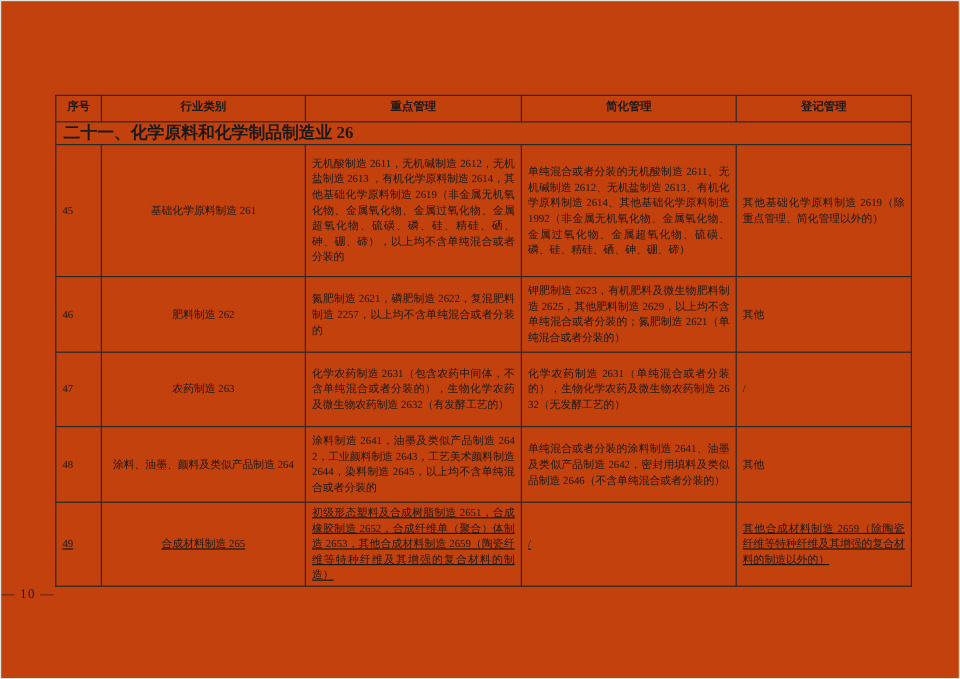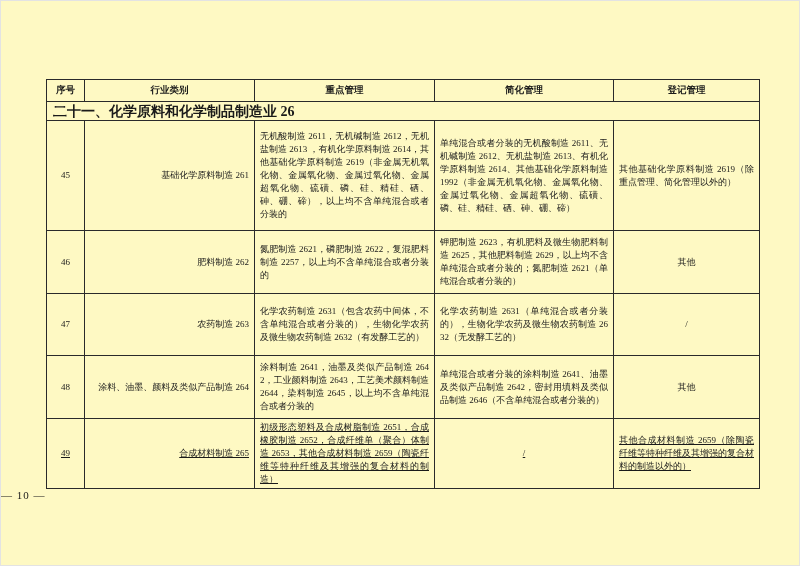--- a/index.html
+++ b/index.html
@@ -4,21 +4,21 @@
 <style>
   html, body {
     margin: 0;
     padding: 0;
     background: #ffffff;
   }
   .page {
     position: relative;
     width: 800px;
     height: 566px;
-    background: #fef9c3;
+    background: #c2410c;
     box-sizing: border-box;
     border: 1px solid #e3e3e3;
     font-family: "Liberation Serif", "DejaVu Serif", serif;
     color: #1a1a1a;
     overflow: hidden;
   }
   table.catalog {
     position: absolute;
     left: 45px;
     top: 78px;
@@ -44,22 +44,22 @@
     text-align: center;
     padding: 1px 2px;
   }
   tr.section-row td {
     height: 19px;
     font-weight: bold;
     font-size: 14px;
     text-align: left;
     padding: 1px 6px;
   }
-  td.c-center { text-align: center; }
-  td.c-left   { text-align: right; margin-top: 34px; }
+  td.c-center { }
+  td.c-left   { text-align: center; margin-top: 34px; }
   td.c-just   { text-align: justify; text-justify: inter-ideograph; }
   tr.r45 td { height: 110px; }
   tr.r46 td { height: 63px; }
   tr.r47 td { height: 62px; }
   tr.r48 td { height: 63px; }
   tr.r49 td { height: 66px; text-decoration: underline; }
   .footer {
     position: absolute;
     left: 0;
     top: 488px;

